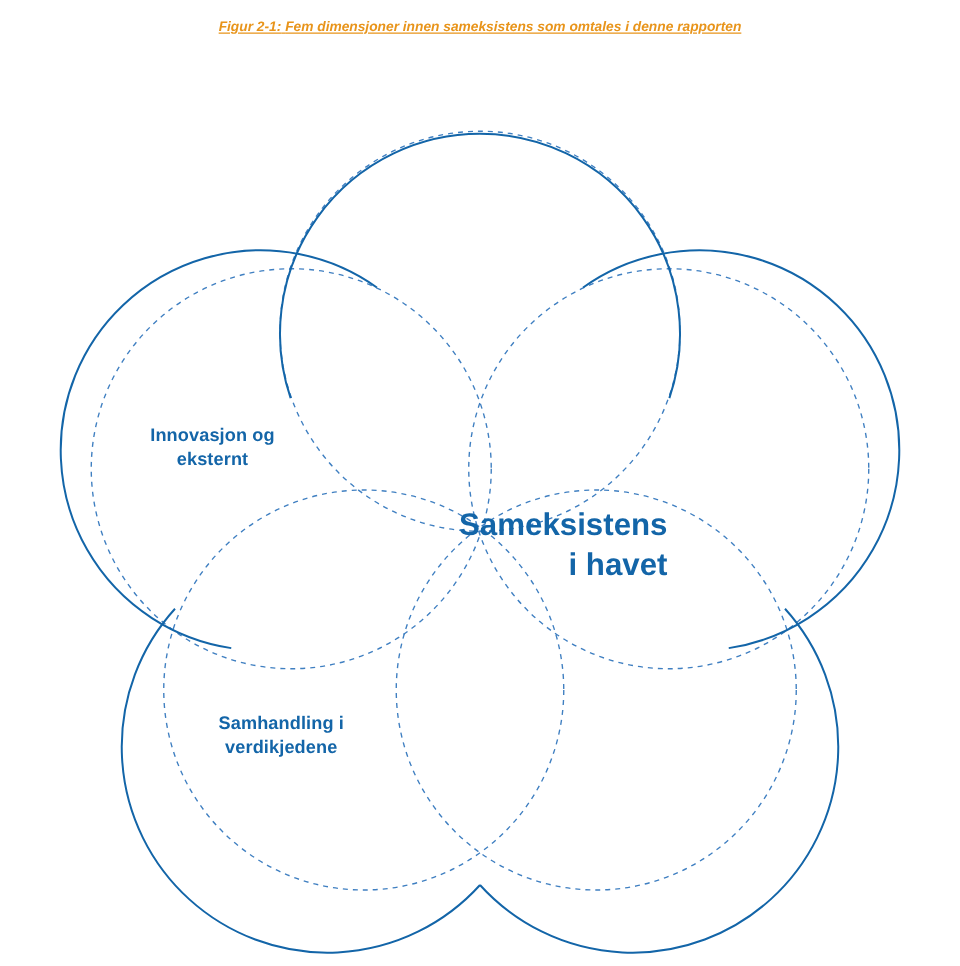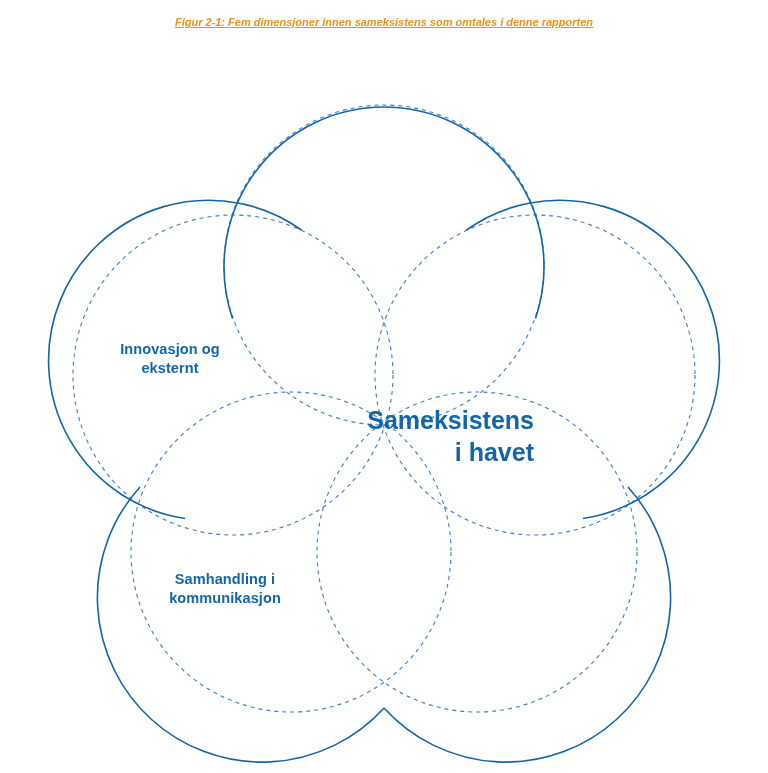--- a/index.html
+++ b/index.html
@@ -113,21 +113,21 @@
       <path d="M 384.0 668.0 A 160 160 0 1 1 140.0 447.0"></path>
 
       <path d="M 185.0 478.5 A 160 160 0 1 1 301.5 190.0"></path>
     </g>
   </svg>
 
 
 
 
   <div class="petal-label" id="label-samhandling">Samhandling i
-kommunikasjon</div>
+verdikjedene</div>
 
   <div class="petal-label" id="label-innovasjon">Innovasjon og
 eksternt</div>
 
   <div id="center-label">Sameksistens
 i havet</div>
 
 </div>
 
 </body></html>

